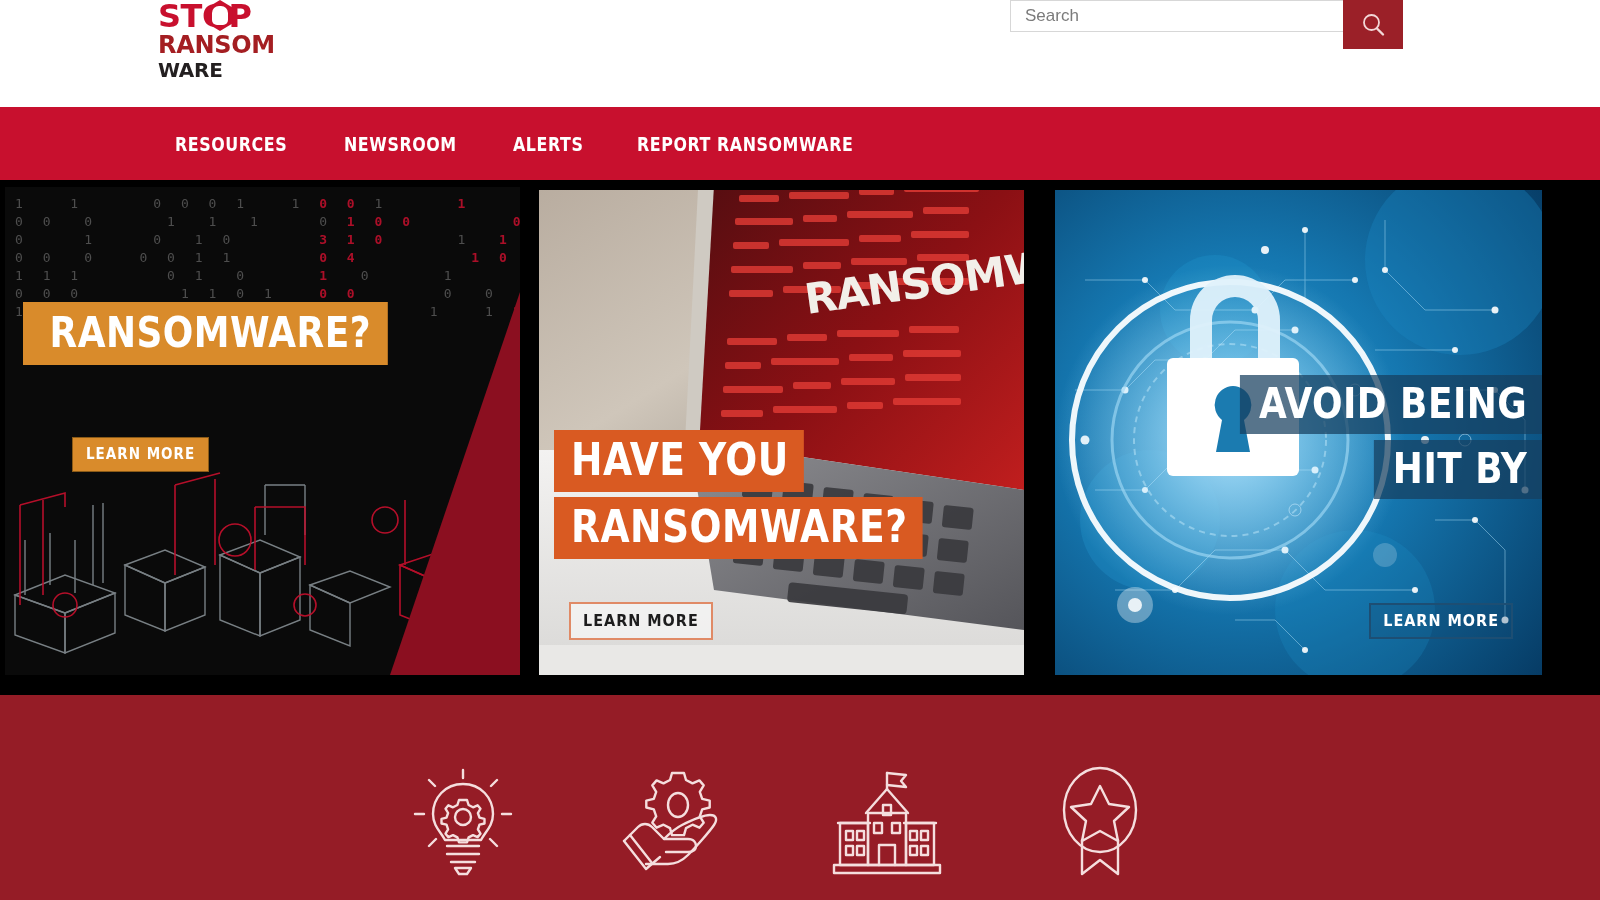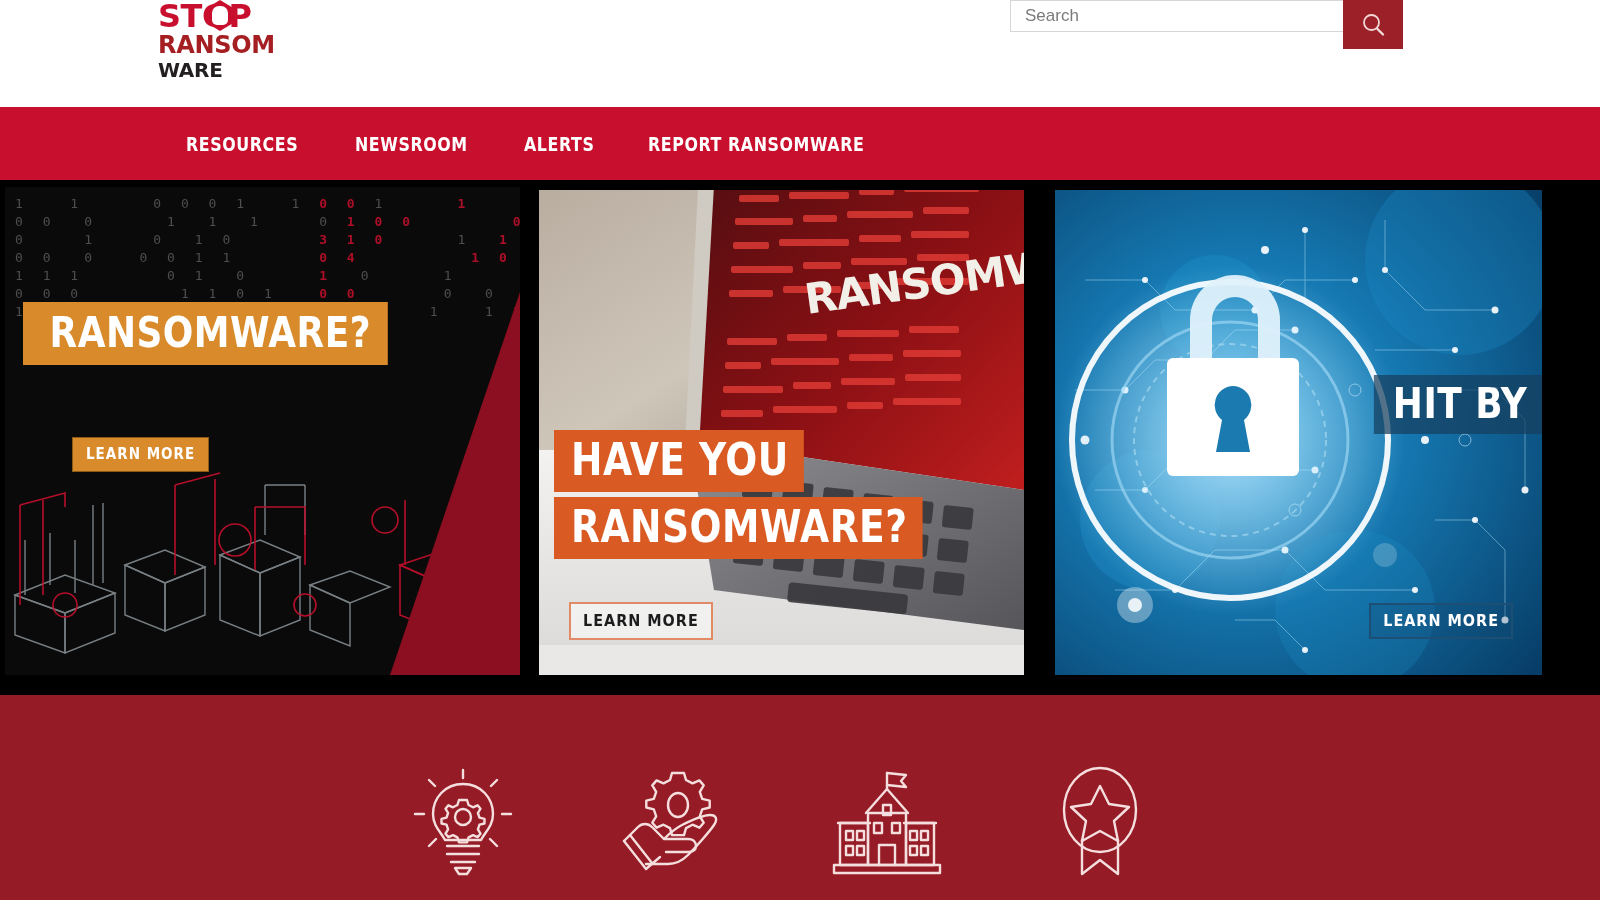--- a/index.html
+++ b/index.html
@@ -65,21 +65,21 @@
   .search-input::placeholder { color: #7b7b7b; }
   .search-btn {
     width: 60px; height: 49px; border: none; cursor: pointer;
     background: #9B2028; display: flex; align-items: center; justify-content: center;
   }
   .search-btn svg { display: block; }
 
   
   .nav {
     position: absolute; left: 0; top: 107px; width: 1600px; height: 73px;
-    background: #C8102E; display: flex; align-items: center; padding-left: 11px;
+    background: #C8102E; display: flex; align-items: center;
   }
   .nav-list { display: flex; align-items: center; margin-left: 175px; }
   .nav-item {
     color: #ffffff; font-size: 19px; font-weight: 700;
     letter-spacing: 0.6px; margin-right: 48px;
     font-family: "DejaVu Sans Condensed", "Liberation Sans Narrow", "Liberation Sans", sans-serif;
     transform: scaleX(0.93); transform-origin: left center;
     cursor: pointer; white-space: nowrap;
   }
 
@@ -446,20 +446,21 @@
         <rect x="112" y="168" width="132" height="118" rx="6" fill="#ffffff"></rect>
         <path d="M178 196 a19 19 0 0 0 -11 34 l-6 32 h34 l-6 -32 a19 19 0 0 0 -11 -34 z" fill="#1b7bb0"></path>
         <circle cx="178" cy="215" r="12" fill="#0e6falpha" opacity="0"></circle>
 
         <circle cx="80" cy="415" r="18" fill="#ffffff" opacity="0.35"></circle>
         <circle cx="80" cy="415" r="7" fill="#ffffff" opacity="0.85"></circle>
         <circle cx="330" cy="365" r="12" fill="#ffffff" opacity="0.2"></circle>
       </svg>
 
       <div class="headline">
+        <div><span class="hl-line">AVOID BEING</span></div>
         <div><span class="hl-line">HIT BY</span></div>
       </div>
       <button class="learn">LEARN MORE</button>
     </div>
   </div>
 
   <div class="iconband">
     <div class="icon-row">
 
       <div class="icon-cell" style="left:398px;">

